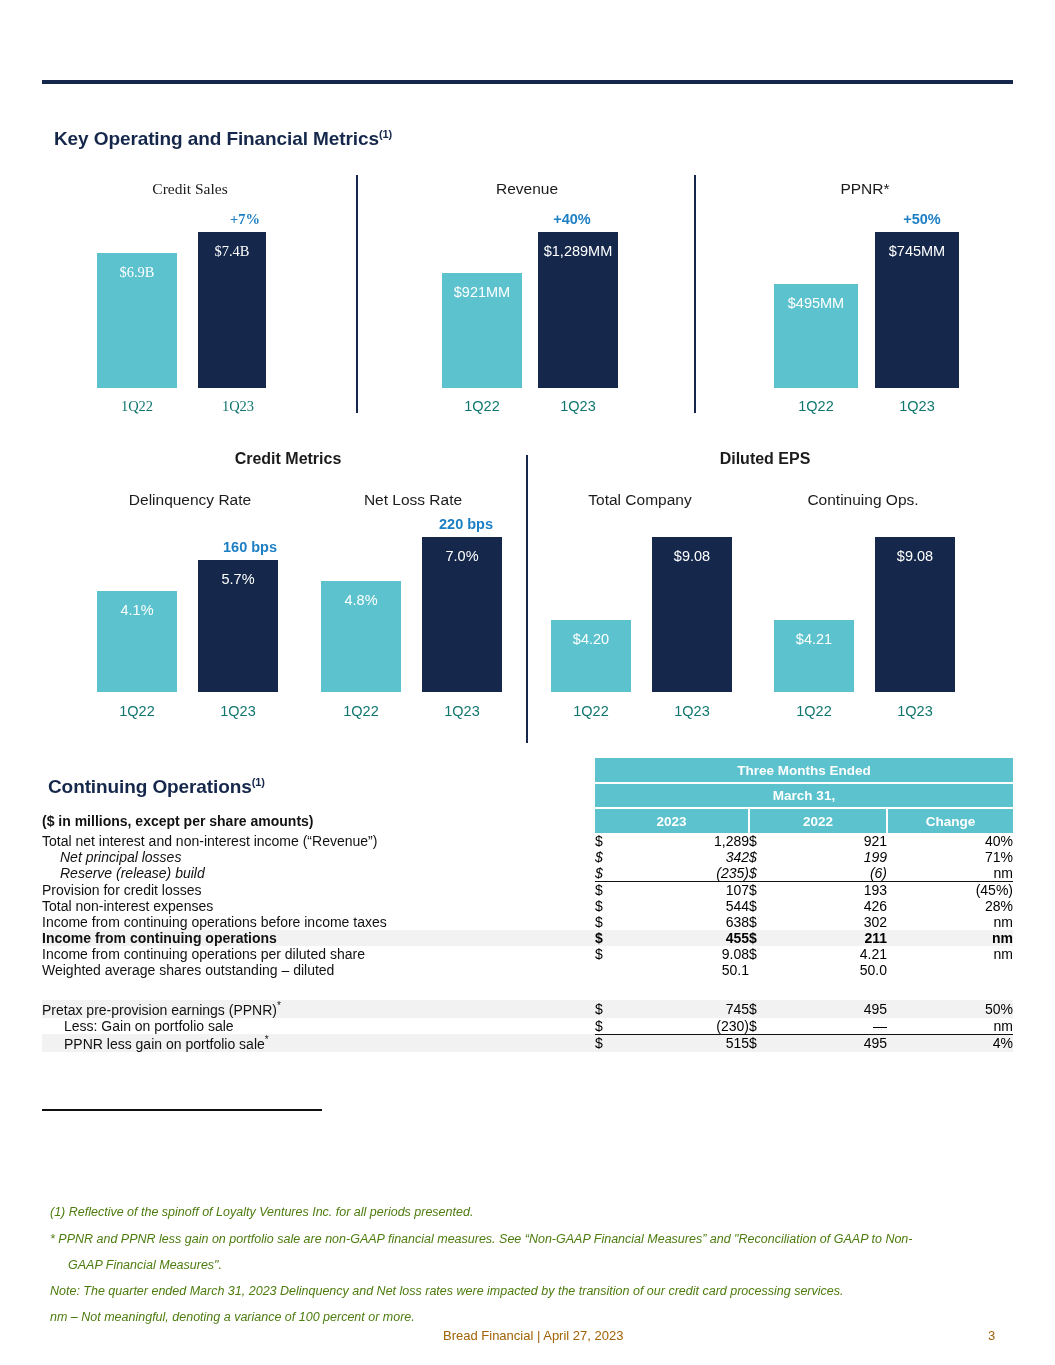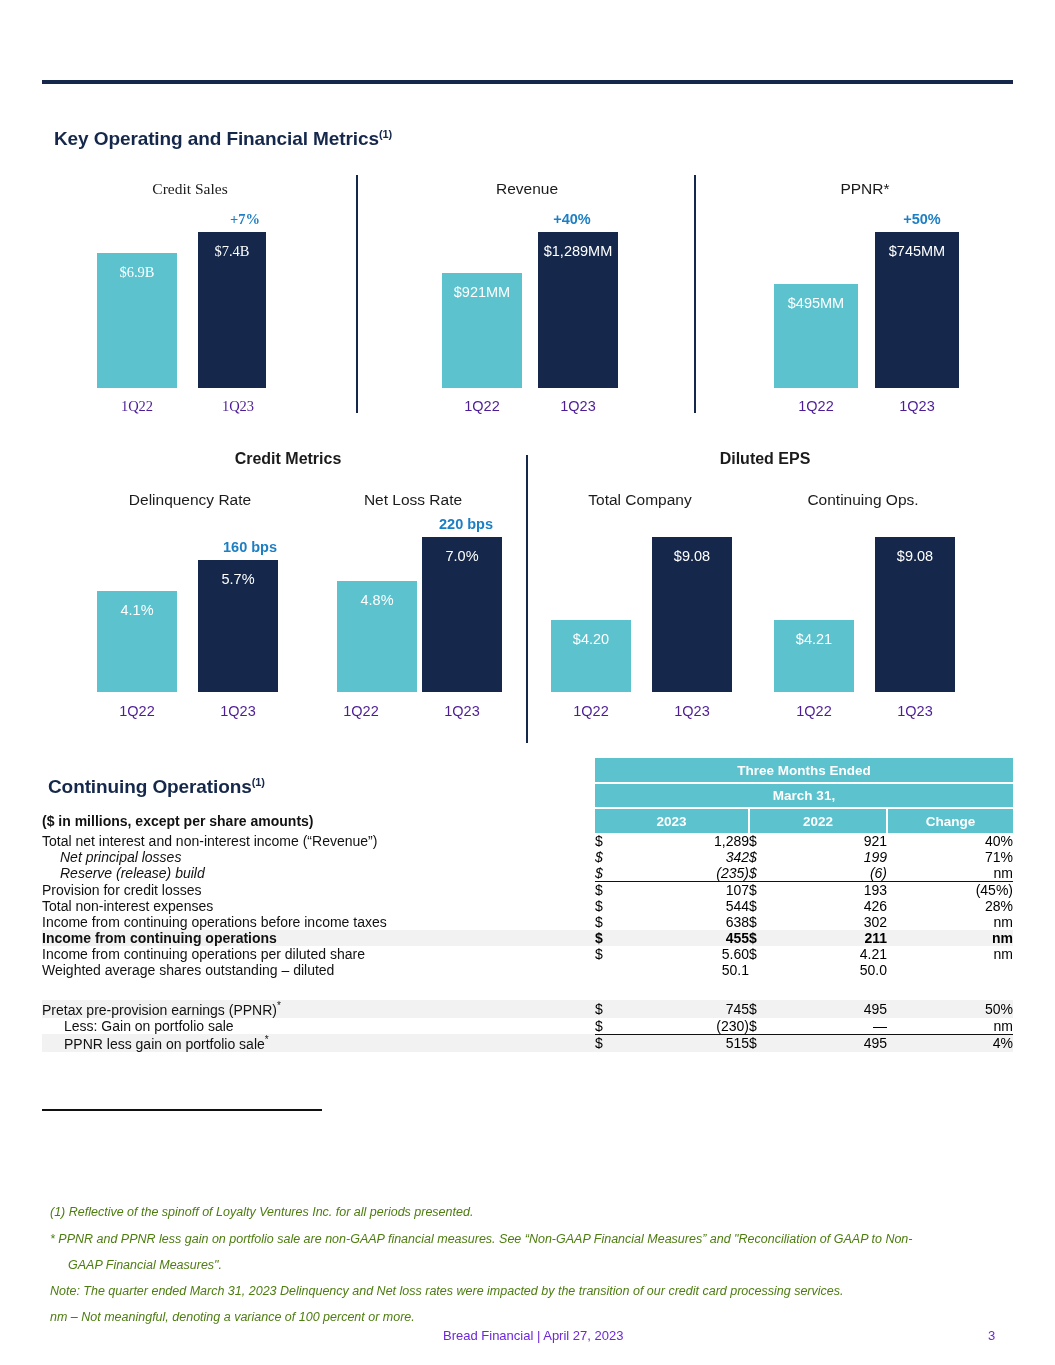--- a/index.html
+++ b/index.html
@@ -46,21 +46,21 @@
     text-align: center; color: #ffffff; font-size: 14.5px;
     white-space: nowrap;
   }
   .delta {
     position: absolute; text-align: center;
     color: #1C7FC4; font-weight: bold; font-size: 14.5px;
     white-space: nowrap;
   }
   .axis-lab {
     position: absolute; text-align: center;
-    font-size: 14.5px; color: #4c1d95; white-space: nowrap;
+    font-size: 14.5px; color: #0f766e; white-space: nowrap;
   }
   .vdiv { position: absolute; width: 2px; background: #15284B; }
 
   
   .tbl-wrap { position: absolute; left: 42px; top: 758px; width: 971px; }
   table.fin { border-collapse: collapse; width: 971px; table-layout: fixed; }
   table.fin td, table.fin th { padding: 0; }
 
   .hdr-band {
     background: #5BC2CE; color: #ffffff; font-weight: bold;
@@ -92,21 +92,21 @@
   .ppnr-rule {
     position: absolute; left: 42px; top: 1109px;
     width: 280px; height: 2px; background: #111;
   }
 
   .foot {
     position: absolute; font-size: 12.5px; font-style: italic;
     color: #4d7c0f; white-space: nowrap;
   }
   .pagefoot {
-    position: absolute; font-size: 13px; font-style: normal; color: #6d28d9;
+    position: absolute; font-size: 13px; font-style: normal; color: #a16207;
   }
   sup.star { font-size: 10px; }
 </style>
 </head>
 <body>
 
 <div class="slide">
 
   <div class="top-rule"></div>
 
@@ -177,21 +177,21 @@
       </div>
     </div>
     <div class="axis-lab" style="left:42px; top:212px; width:80px;">1Q22</div>
     <div class="axis-lab" style="left:143px; top:212px; width:80px;">1Q23</div>
   </div>
 
   <div class="chart-block" style="left:278px; top:491px; width:270px; height:240px;">
     <div class="chart-title" style="width:270px;">Net Loss Rate</div>
     <div class="delta" style="left:143px; top:25px; width:90px;">220 bps</div>
     <div class="plot" style="position:absolute; left:0; top:46px; width:270px; height:155px;">
-      <div class="bar teal" style="left:43px; width:80px; height:111px;margin-left:16px;">
+      <div class="bar teal" style="left:43px; width:80px; height:111px;">
         <div class="bar-val" style="top:11px;">4.8%</div>
       </div>
       <div class="bar navy" style="left:144px; width:80px; height:155px;">
         <div class="bar-val" style="top:11px;">7.0%</div>
       </div>
     </div>
     <div class="axis-lab" style="left:43px; top:212px; width:80px;">1Q22</div>
     <div class="axis-lab" style="left:144px; top:212px; width:80px;">1Q23</div>
   </div>
 
@@ -317,21 +317,21 @@
         <td class="cur bold-cell">$</td>
         <td class="num bold-cell">455</td>
         <td class="cur bold-cell">$</td>
         <td class="num bold-cell">211</td>
         <td class="chg bold-cell">nm</td>
       </tr>
 
       <tr>
         <td class="lbl">Income from continuing operations per diluted share</td>
         <td class="cur">$</td>
-        <td class="num">5.60</td>
+        <td class="num">9.08</td>
         <td class="cur">$</td>
         <td class="num">4.21</td>
         <td class="chg">nm</td>
       </tr>
 
       <tr>
         <td class="lbl">Weighted average shares outstanding – diluted</td>
         <td class="cur"></td>
         <td class="num">50.1</td>
         <td class="cur"></td>

